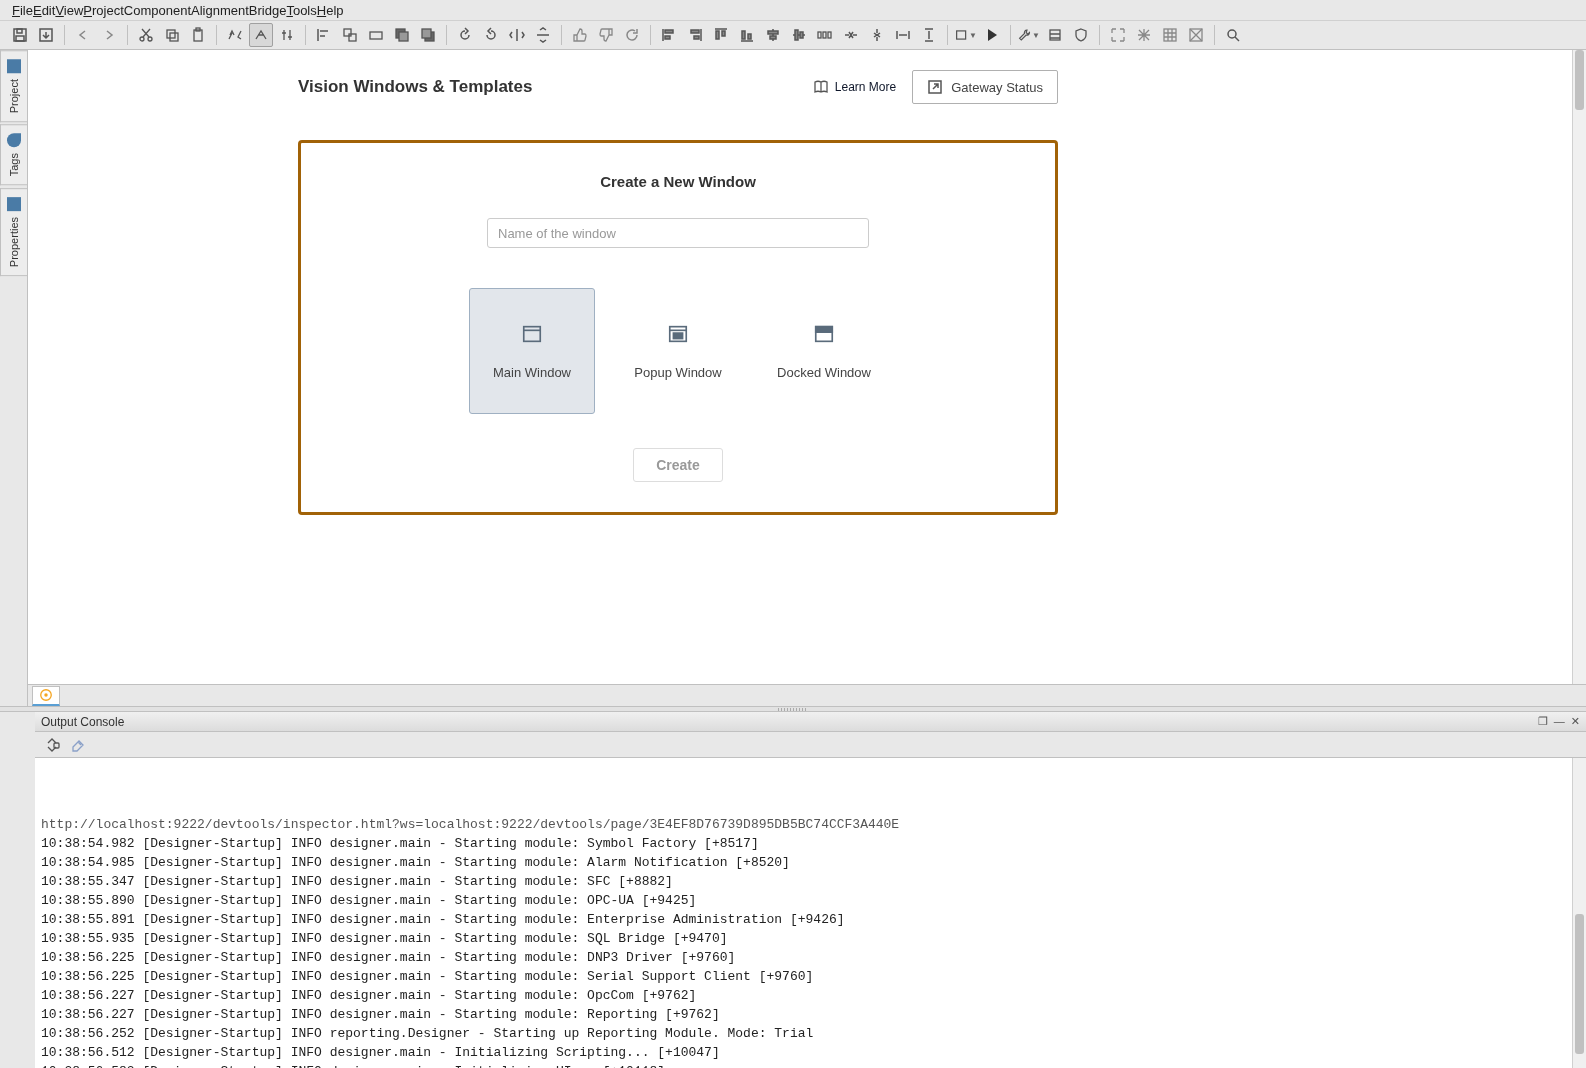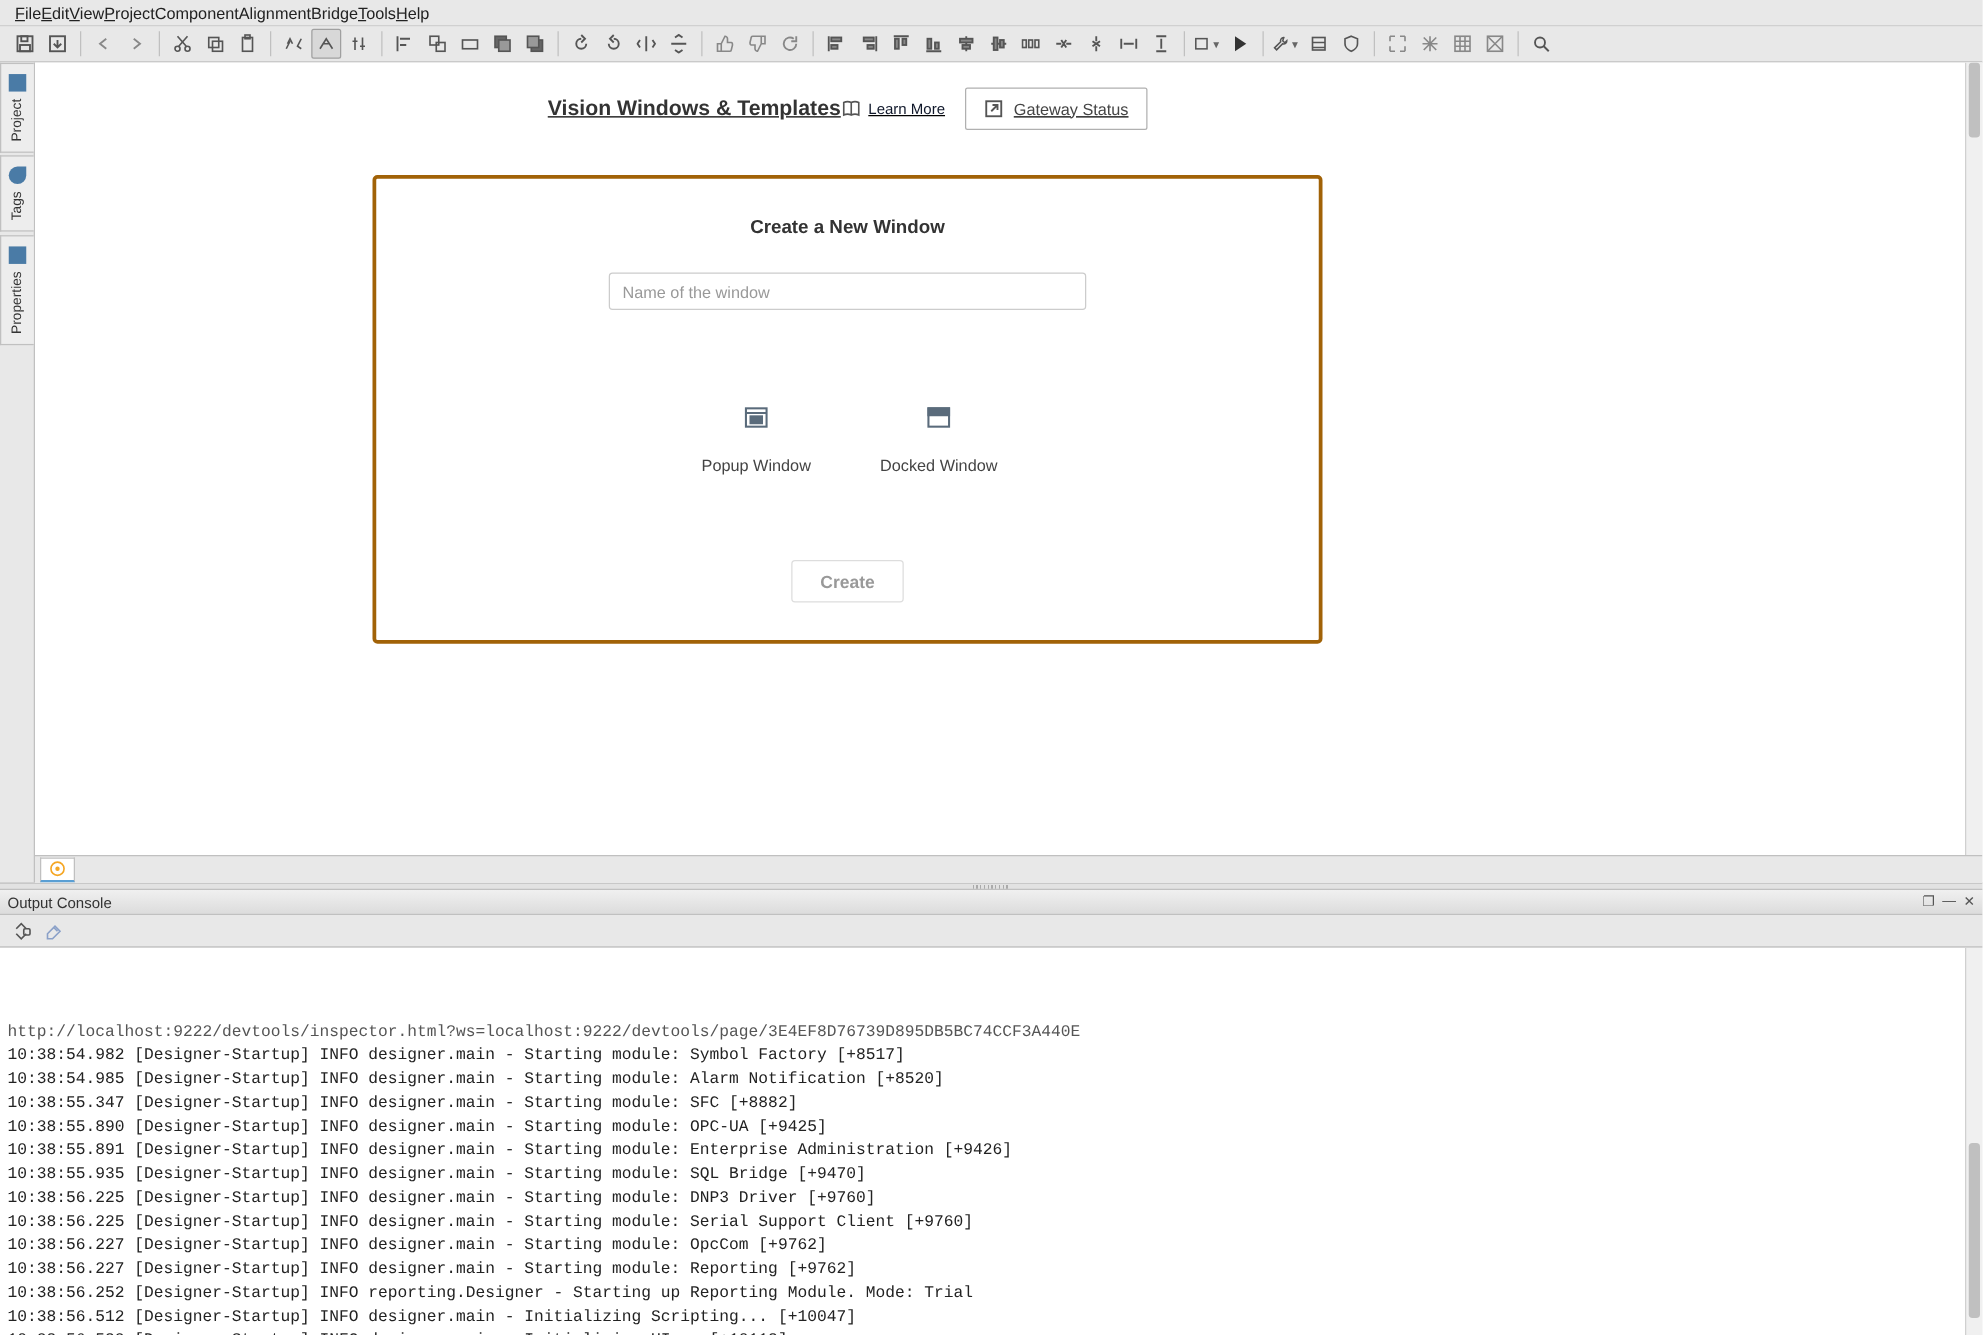--- a/index.html
+++ b/index.html
@@ -16,40 +16,40 @@
 .toolbar svg { width: 16px; height: 16px; }
 .main-area { flex: 1; display: flex; min-height: 0; }
 .left-rail { width: 28px; background: #e8e8e8; border-right: 1px solid #c0c0c0; display: flex; flex-direction: column; }
 .rail-tab { writing-mode: vertical-rl; transform: rotate(180deg); padding: 8px 4px; font-size: 11px; color: #333; border: 1px solid #c0c0c0; border-left: none; margin-bottom: 2px; display: flex; align-items: center; gap: 6px; cursor: pointer; background: #ededed; }
 .rail-tab .rail-icon { writing-mode: horizontal-tb; transform: rotate(0deg); width: 14px; height: 14px; background: #4a7ba6; display: inline-block; }
 .workspace { flex: 1; background: #fff; position: relative; overflow: hidden; display: flex; flex-direction: column; }
 .workspace-inner { flex: 1; overflow: auto; }
 .ws-scroll { position: absolute; right: 0; top: 0; bottom: 22px; width: 14px; background: #f0f0f0; border-left: 1px solid #d0d0d0; }
 .ws-scroll .thumb { position: absolute; top: 0; left: 2px; right: 2px; height: 60px; background: #c0c0c0; border-radius: 3px; }
 .ws-content { padding: 20px 50px 20px 270px; max-width: 1080px; }
-.ws-header { display: flex; justify-content: center; align-items: center; margin-bottom: 36px; text-decoration: underline; }
+.ws-header { display: flex; justify-content: space-between; align-items: center; margin-bottom: 36px; }
 .ws-title { font-size: 17px; font-weight: bold; color: #333; }
 .ws-header-right { display: flex; align-items: center; gap: 16px; }
 .learn-more { display: flex; align-items: center; gap: 6px; color: #0f172a; font-size: 12px; cursor: pointer; }
 .gw-status { display: flex; align-items: center; gap: 8px; border: 1px solid #b0b0b0; padding: 8px 14px; color: #444; background: #fff; font-size: 13px; cursor: pointer; border-radius: 2px; }
 .card { border: 3px solid #a16207; border-radius: 4px; padding: 30px 30px 30px; margin-bottom: 20px; }
 .card-title { text-align: center; font-size: 15px; font-weight: bold; color: #333; margin-bottom: 28px; }
 .name-input { display: block; margin: 0 auto 40px; width: 382px; height: 30px; border: 1px solid #ccc; border-radius: 3px; padding: 0 10px; font-size: 13px; color: #333; }
 .name-input::placeholder { color: #999; }
 .win-types { display: flex; justify-content: center; gap: 20px; margin-bottom: 34px; }
 .win-type { width: 126px; height: 126px; display: flex; flex-direction: column; align-items: center; justify-content: center; gap: 20px; border: 1px solid transparent; border-radius: 3px; cursor: pointer; font-size: 13px; color: #444; }
 .win-type.selected { background: #e2e6eb; border: 1px solid #9fb0c2; }
 .win-type svg { width: 22px; height: 22px; }
 .create-btn { display: block; margin: 0 auto; padding: 8px 22px; border: 1px solid #ddd; background: #fff; color: #999; font-size: 14px; font-weight: bold; border-radius: 3px; cursor: pointer; }
 .ws-tabs { height: 22px; background: #e8e8e8; border-top: 1px solid #c0c0c0; display: flex; align-items: center; padding-left: 4px; }
 .ws-tab { width: 28px; height: 20px; border: 1px solid #c0c0c0; border-bottom: 2px solid #5a9fd4; background: #fff; display: flex; align-items: center; justify-content: center; }
 .ws-tab svg { width: 14px; height: 14px; }
 .splitter { height: 6px; background: #e2e2e2; border-top: 1px solid #c0c0c0; border-bottom: 1px solid #c0c0c0; display:flex; align-items:center; justify-content:center; cursor: row-resize;}
 .splitter .grip{ width:30px; height:3px; background:repeating-linear-gradient(90deg,#aaa 0 1px,transparent 1px 3px);}
-.console { display: flex; flex-direction: column; height: 356px; }
+.console { display: flex; flex-direction: column; height: 356px; padding-left: 35px; }
 .console-header { height: 20px; background: linear-gradient(#f0f0f0,#dcdcdc); border-bottom: 1px solid #c0c0c0; display: flex; align-items: center; justify-content: space-between; padding: 0 6px; font-size: 12px; color: #333; }
 .console-header .ctrls { display: flex; gap: 6px; }
 .console-header .ctrls span { cursor: pointer; font-size: 11px; color: #555; }
 .console-tools { height: 26px; background: #e8e8e8; border-bottom: 1px solid #c0c0c0; display: flex; align-items: center; gap: 8px; padding: 0 8px; }
 .console-tools .tbtn { width: 18px; height: 18px; display: flex; align-items: center; justify-content: center; cursor: pointer; }
 .console-body { flex: 1; background: #fff; overflow: auto; position: relative; font-family: "Courier New", monospace; font-size: 13px; color: #222; padding: 0 6px 4px; white-space: pre-wrap; word-break: break-all; line-height: 19px; }
 .console-body .line.partial { color: #555; }
 .cons-scroll { position: absolute; right: 0; top: 0; bottom: 0; width: 14px; background: #f0f0f0; border-left: 1px solid #d0d0d0; }
 .cons-scroll .thumb { position: absolute; bottom: 14px; left: 2px; right: 2px; height: 140px; background: #c0c0c0; border-radius: 3px; }
 </style>
@@ -365,20 +365,27 @@
                 </svg>
             <span>Gateway Status</span>
           </div>
         </div>
       </div>
 
       <div class="card">
         <div class="card-title">Create a New Window</div>
         <input class="name-input" type="text" placeholder="Name of the window" style="">
         <div class="win-types">
+          <div class="win-type selected">
+            <svg viewBox="0 0 24 24" fill="none" stroke="#5a6b7b" stroke-width="1.8">
+                  <rect x="3" y="4" width="18" height="16"></rect>
+                  <path d="M3 8h18"></path>
+                </svg>
+            <span>Main Window</span>
+          </div>
           <div class="win-type">
             <svg viewBox="0 0 24 24" fill="none" stroke="#5a6b7b" stroke-width="1.8">
                   <rect x="3" y="4" width="18" height="16"></rect>
                   <path d="M3 8h18"></path>
                   <rect x="7" y="11" width="10" height="6" fill="#5a6b7b"></rect>
                 </svg>
             <span>Popup Window</span>
           </div>
           <div class="win-type">
             <svg viewBox="0 0 24 24" fill="none" stroke="#5a6b7b" stroke-width="1.8">

